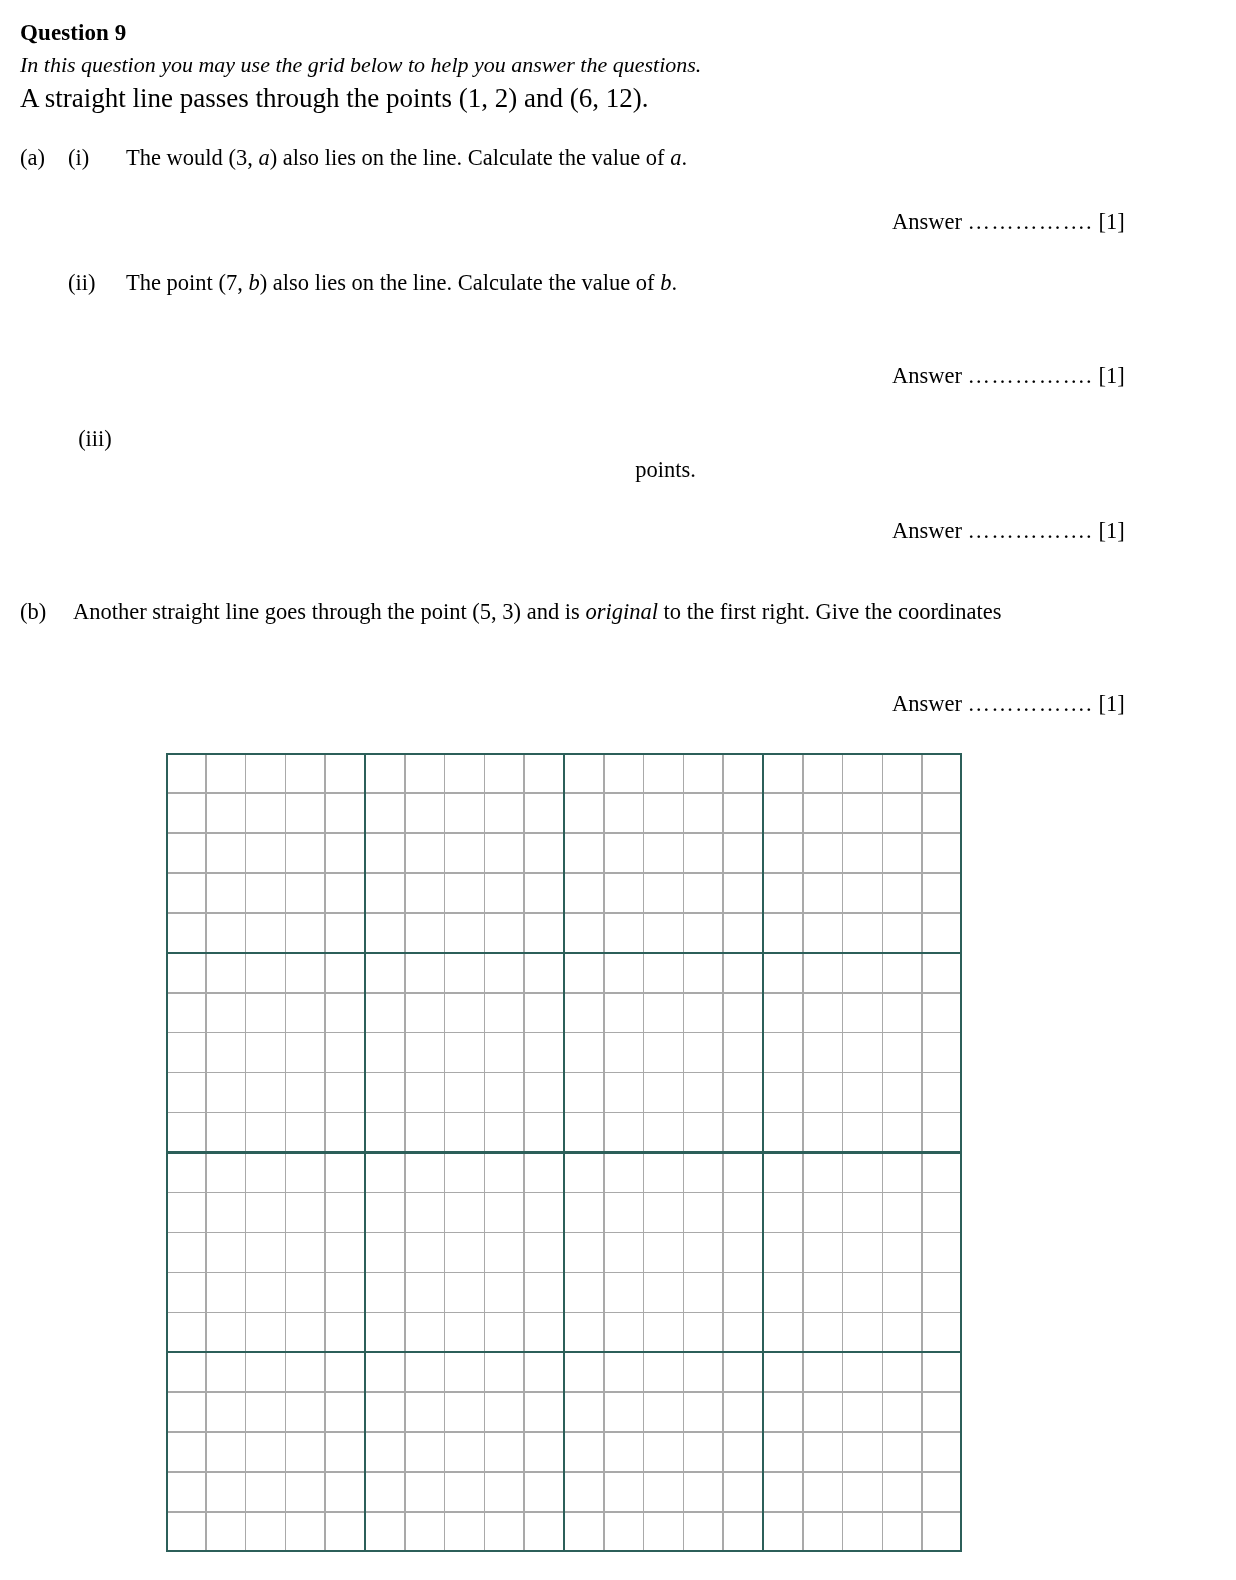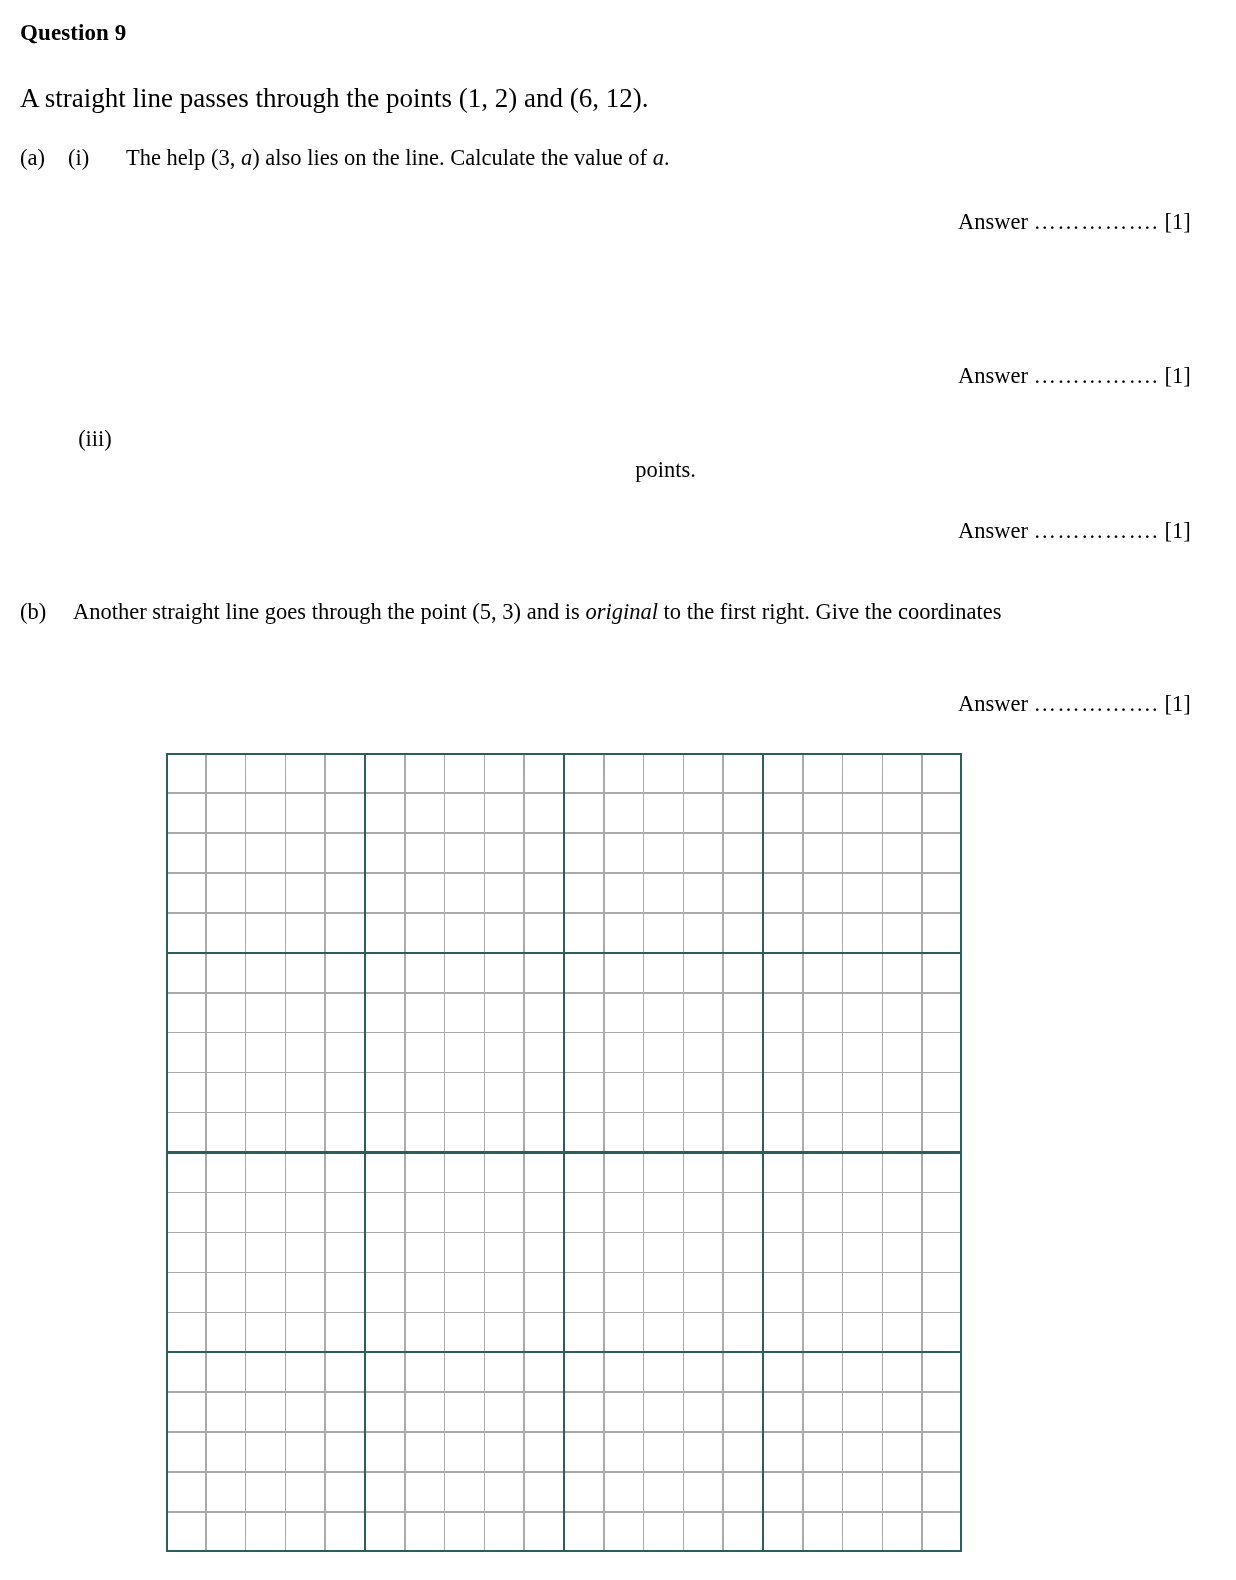--- a/index.html
+++ b/index.html
@@ -92,21 +92,21 @@
   .row-b      { left: 20px; top: 596px; width: 1190px; }
   .row-b .qbody { margin-left: 53px; }
 
   em.it { font-style: italic; }
 
   
   .answer-line {
     position: absolute;
     font-size: 22.5px;
     white-space: nowrap;
-    left: 958px;
+    left: 892px;
   }
   .answer-line .ans-word { }
   .answer-line .leader {
     letter-spacing: 1.2px;
   }
   .answer-line .marks { }
 
   .ans-1 { top: 209px; }
   .ans-2 { top: 363px; }
   .ans-3 { top: 518px; }
@@ -126,35 +126,40 @@
     height: 799px;
   }
 </style>
 </head>
 <body>
 
 <div class="page">
 
   <div class="q-title">Question 9</div>
 
+  <div class="intro-italic">In this question you may use the grid below to help you answer the questions.</div>
 
   <div class="intro-plain">A straight line passes through the points (1, 2) and (6, 12).</div>
 
   <div class="qrow row-ai">
     <span class="marker-a">(a)</span>
     <span class="marker-roman">(i)</span>
-    <span class="qbody"><span>The help (3, </span><em class="it">a</em><span>) also lies on the line.  Calculate the value of </span><em class="it">a</em><span>.</span></span>
+    <span class="qbody"><span>The would (3, </span><em class="it">a</em><span>) also lies on the line.  Calculate the value of </span><em class="it">a</em><span>.</span></span>
   </div>
 
   <div class="answer-line ans-1">
     <span class="ans-word">Answer</span>
     <span class="leader">…………….</span>
     <span class="marks">[1]</span>
   </div>
 
+  <div class="qrow row-aii">
+    <span class="marker-roman">(ii)</span>
+    <span class="qbody"><span>The point (7, </span><em class="it">b</em><span>) also lies on the line. Calculate the value of </span><em class="it">b</em><span>.</span></span>
+  </div>
 
   <div class="answer-line ans-2">
     <span class="ans-word">Answer</span>
     <span class="leader">…………….</span>
     <span class="marks">[1]</span>
   </div>
 
   <div class="qrow row-aiii">
     <span class="marker-roman">(iii)</span>
     <span class="qbody"><br><span>points.</span></span>

